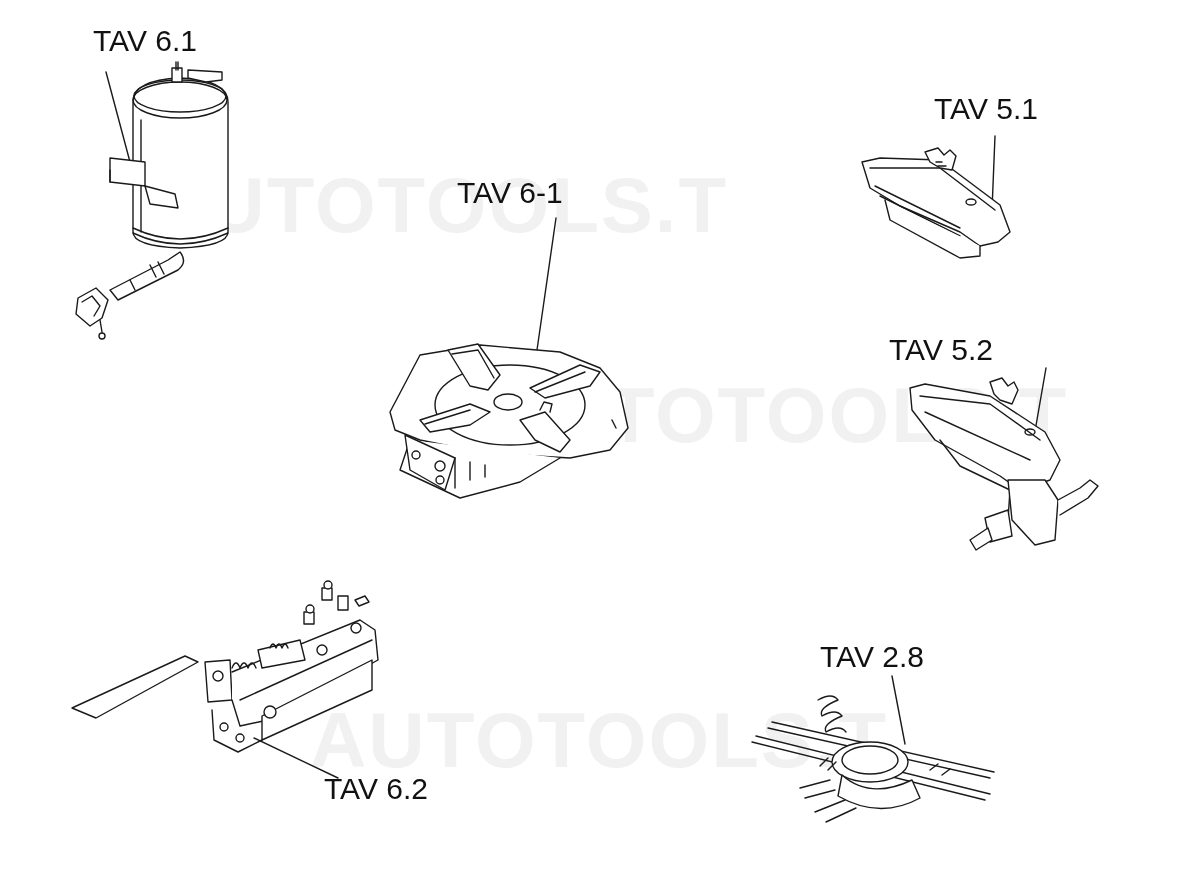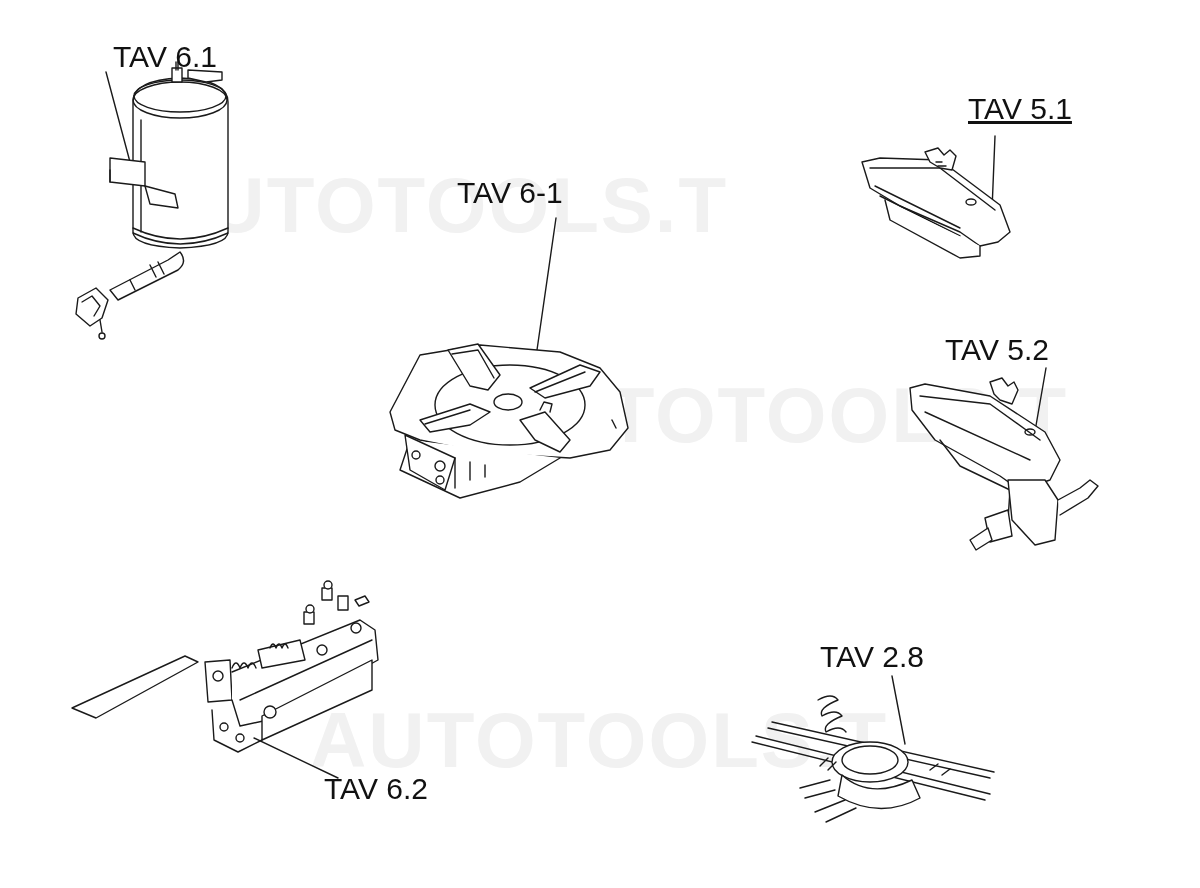--- a/index.html
+++ b/index.html
@@ -11,24 +11,24 @@
            font-family:"Liberation Sans", sans-serif; }
   svg.art { position:absolute; left:0; top:0; z-index:2; }
 </style>
 </head>
 <body>
 
 <div class="wm" style="left:150px;top:160px;">AUTOTOOLS.T</div>
 <div class="wm" style="left:490px;top:370px;">AUTOTOOLS.T</div>
 <div class="wm" style="left:310px;top:695px;">AUTOTOOLS.T</div>
 
-<div class="label" style="left:93px;top:40px;margin-left:20px;">TAV 6.1</div>
+<div class="label" style="left:93px;top:24px;">TAV 6.1</div>
 <div class="label" style="left:457px;top:176px;">TAV 6-1</div>
-<div class="label" style="left:968px;top:92px;text-decoration:underline;">TAV 5.1</div>
-<div class="label" style="left:945px;top:333px;">TAV 5.2</div>
+<div class="label" style="left:934px;top:92px;">TAV 5.1</div>
+<div class="label" style="left:889px;top:333px;">TAV 5.2</div>
 <div class="label" style="left:284px;top:772px;margin-left:40px;">TAV 6.2</div>
 <div class="label" style="left:820px;top:640px;">TAV 2.8</div>
 
 <svg class="art" width="1200" height="888" viewBox="0 0 1200 888" fill="none" stroke="#1a1a1a" stroke-width="1.4" stroke-linejoin="round" stroke-linecap="round">
 
   <g>
     <line x1="106" y1="72" x2="130" y2="162"></line>
     <path d="M133 102 Q133 80 180 78 Q228 80 228 102 L228 232 Q228 246 180 248 Q133 246 133 232 Z" fill="#fff"></path>
     <ellipse cx="180" cy="100" rx="47" ry="18"></ellipse>
     <ellipse cx="180" cy="96" rx="46" ry="16"></ellipse>

